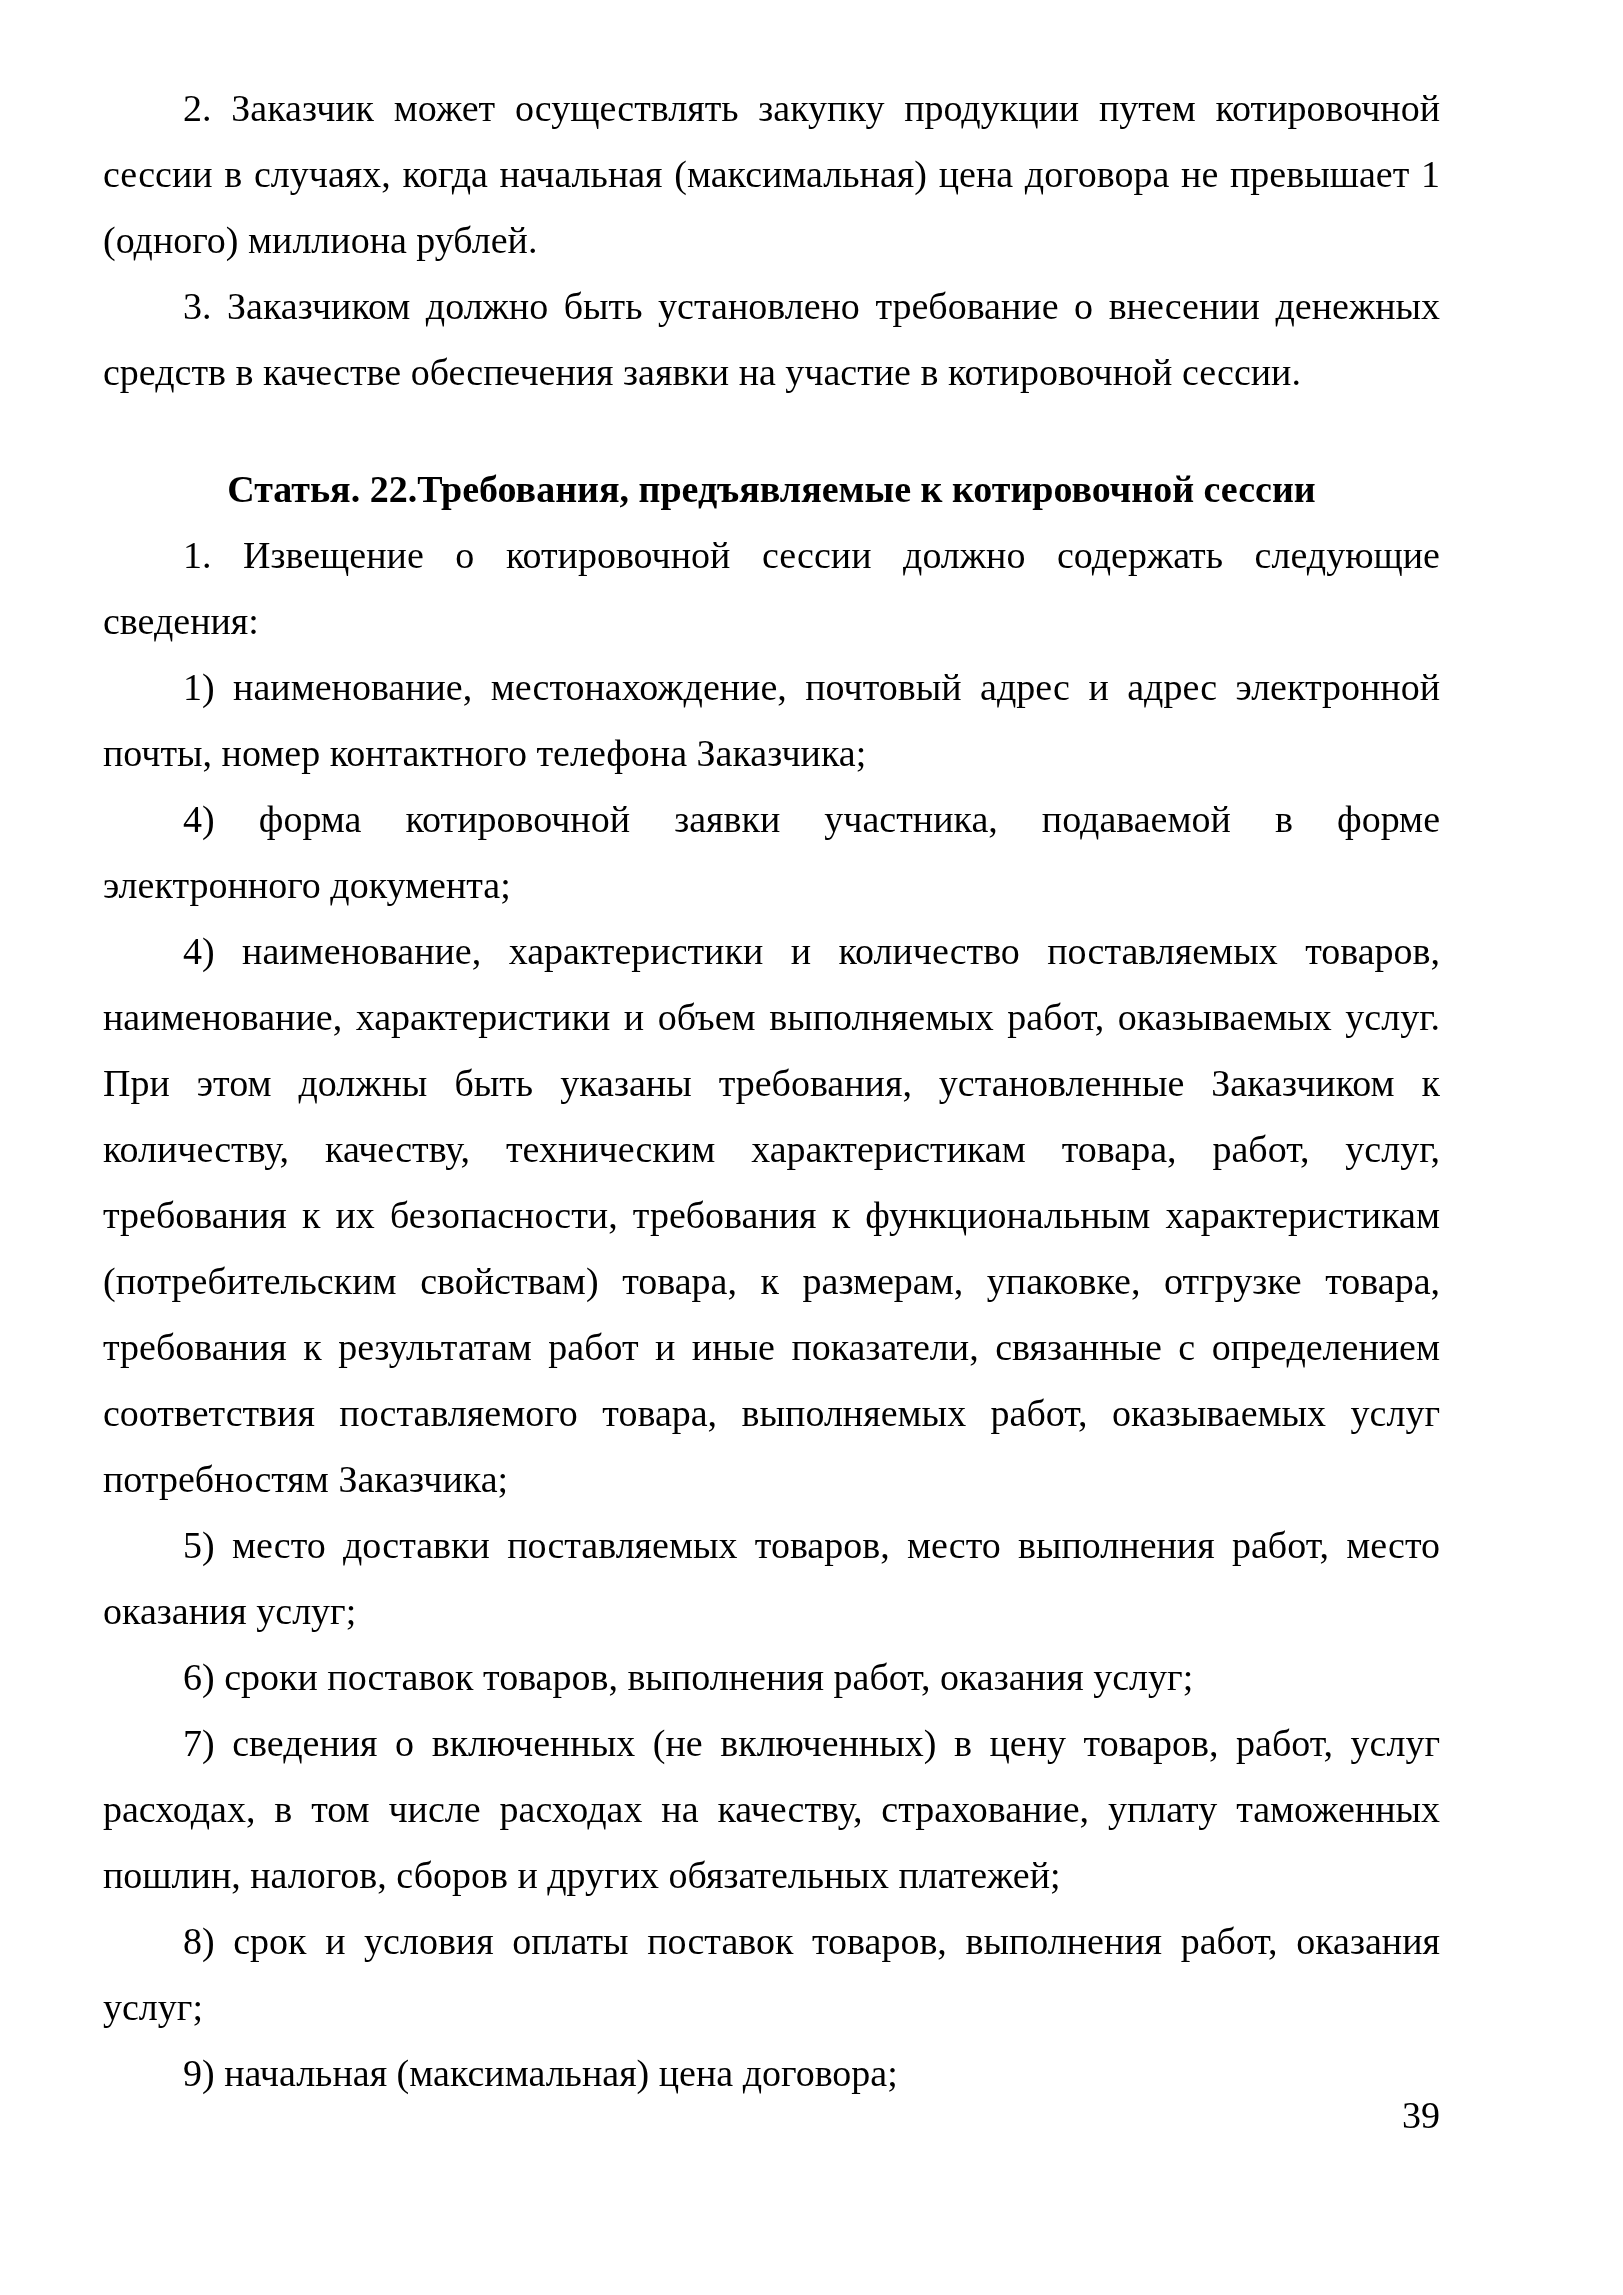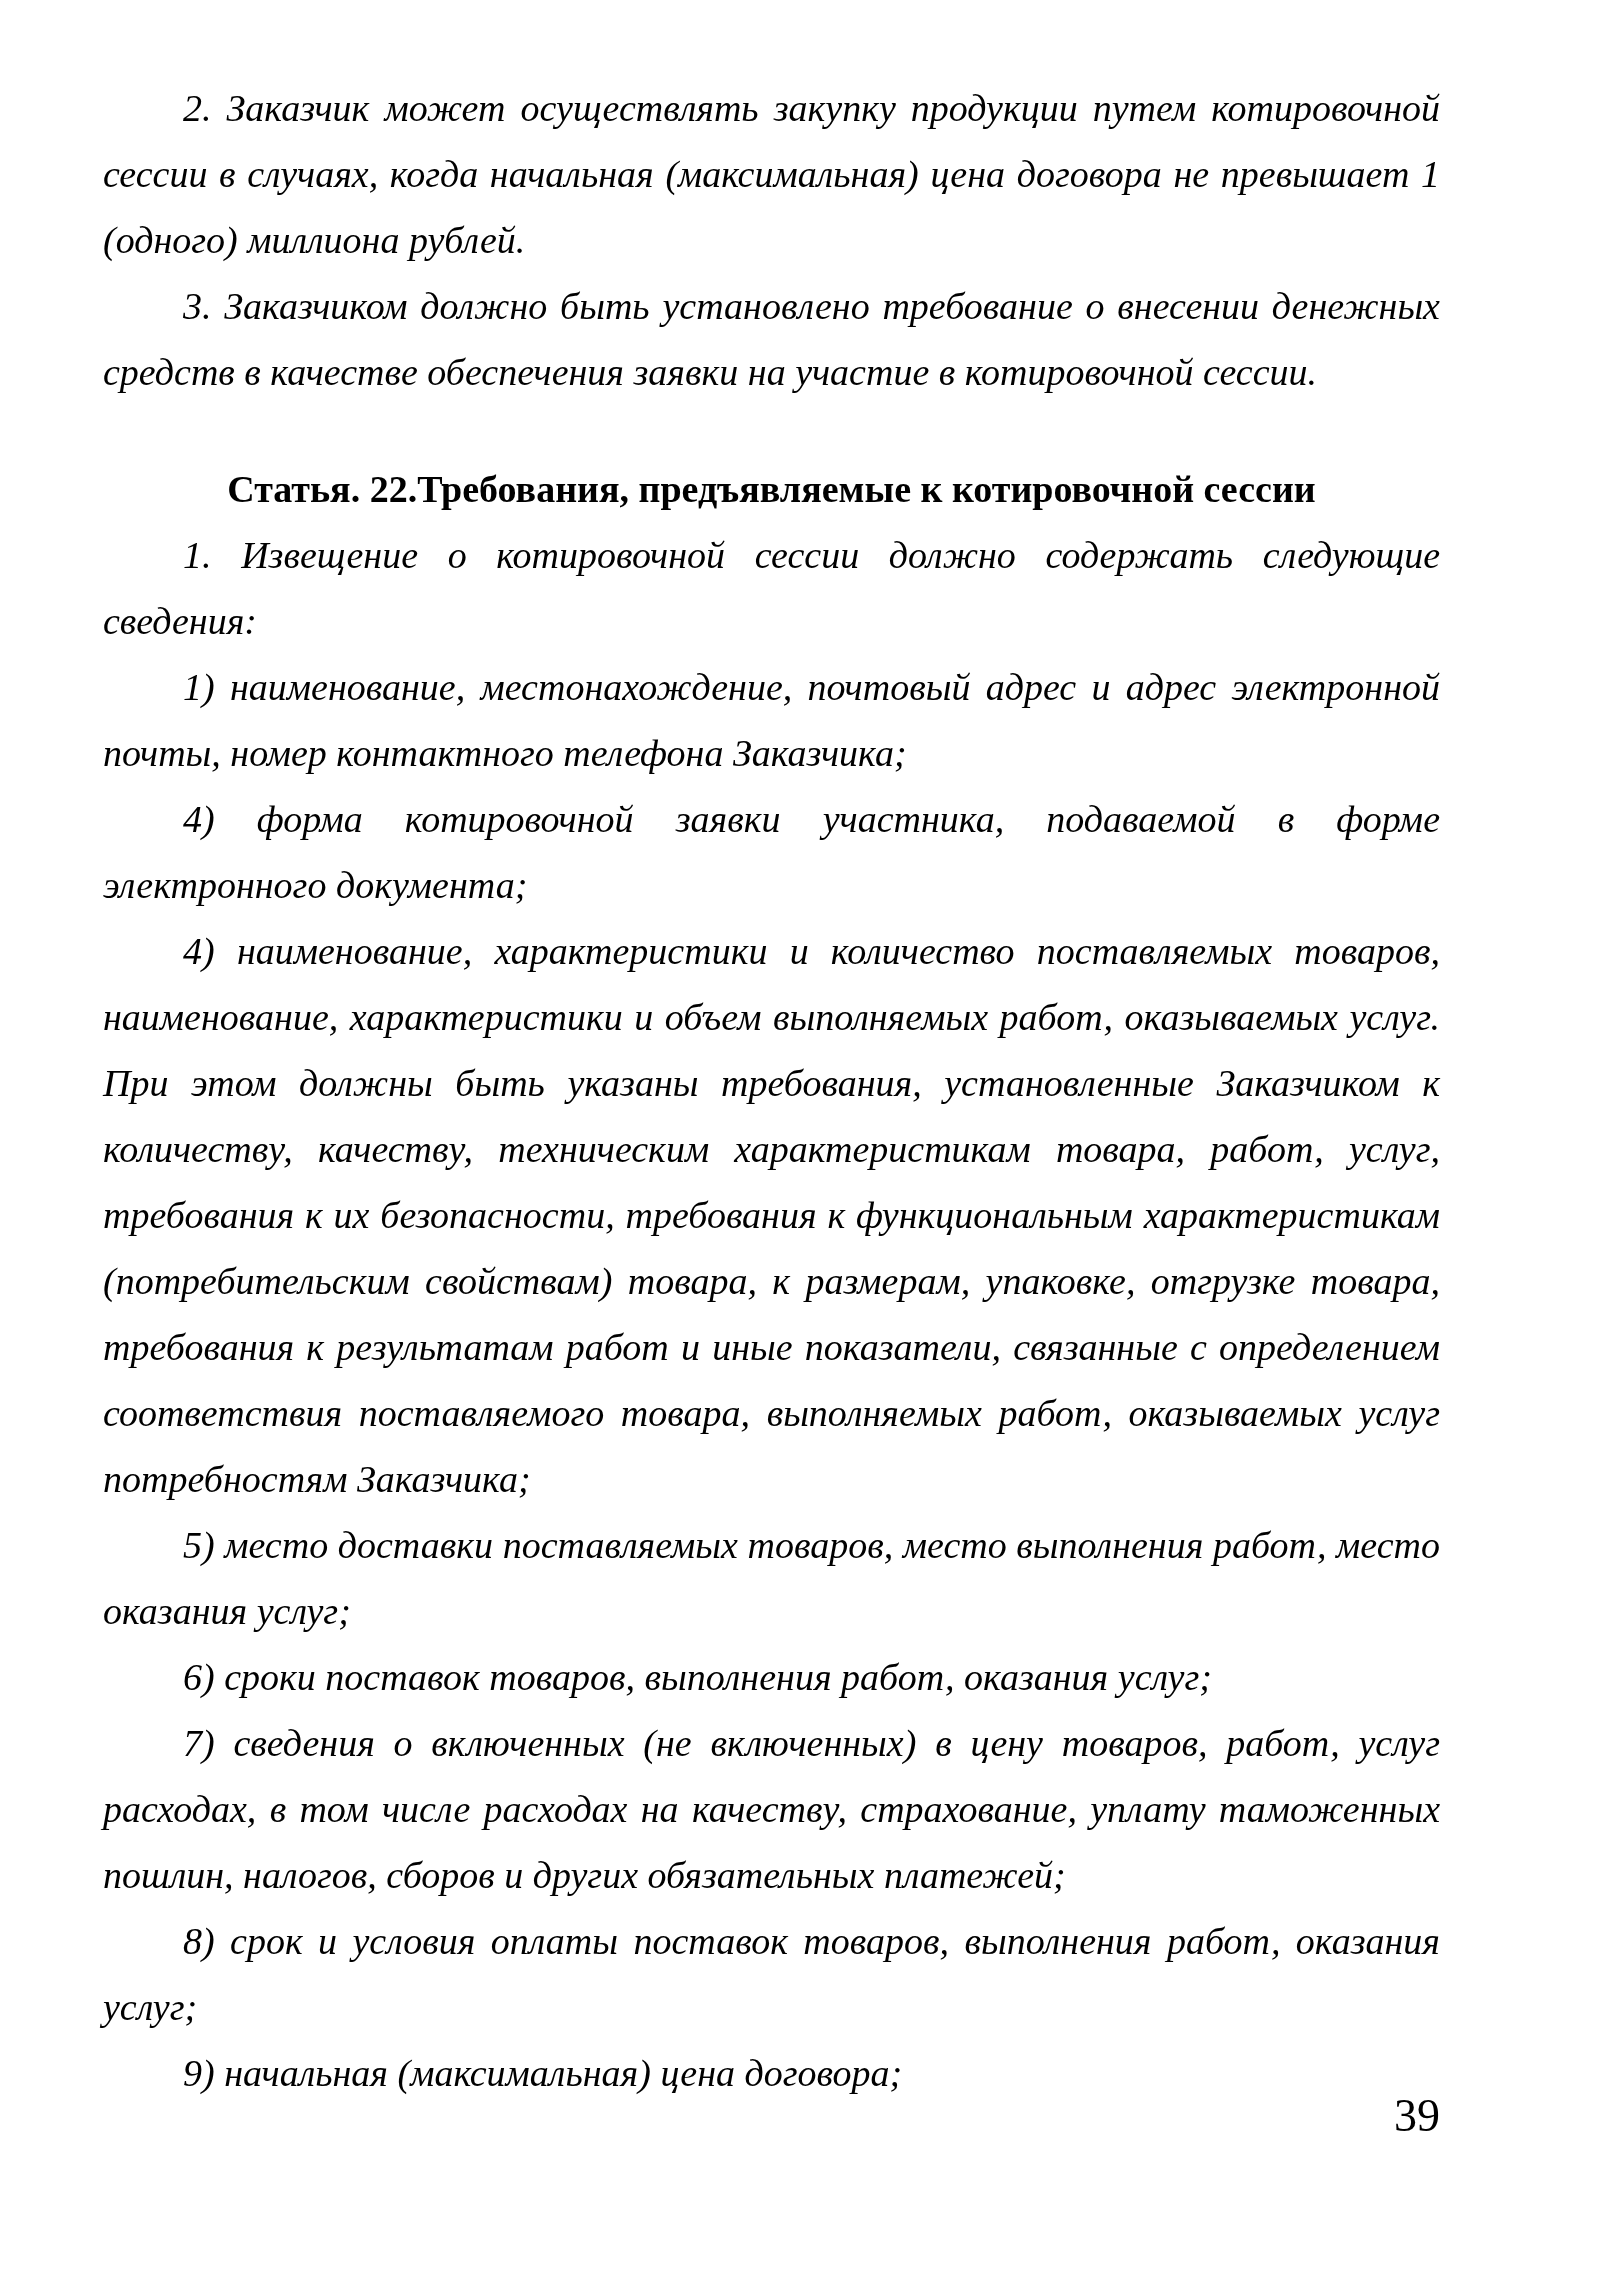--- a/index.html
+++ b/index.html
@@ -22,42 +22,41 @@
     top: 75px;
     width: 1337px;
     font-size: 38px;
     line-height: 66px;
     color: #000000;
   }
   .l {
     min-height: 66px;
     text-align: left;
     hyphens: none;
-    font-style: italic;
   }
   .just {
     text-align: justify;
     text-align-last: justify;
   }
   .indent {
     padding-left: 80px;
   }
   .heading {
     margin: 51px 0 0 0;
     padding: 0;
     font-weight: 700;
     font-size: 38px;
     line-height: 66px;
     text-align: center;
   }
   .pagenum {
     position: absolute;
     top: 2083px;
     right: 183px;
-    font-size: 46px;
+    font-size: 38px;
     line-height: 65px;
     text-align: right;
   }
 </style>
 </head>
 <body>
 
 <div class="sheet">
   <div class="textblock">
     <div class="l indent just">2. Заказчик может осуществлять закупку продукции путем котировочной</div>

